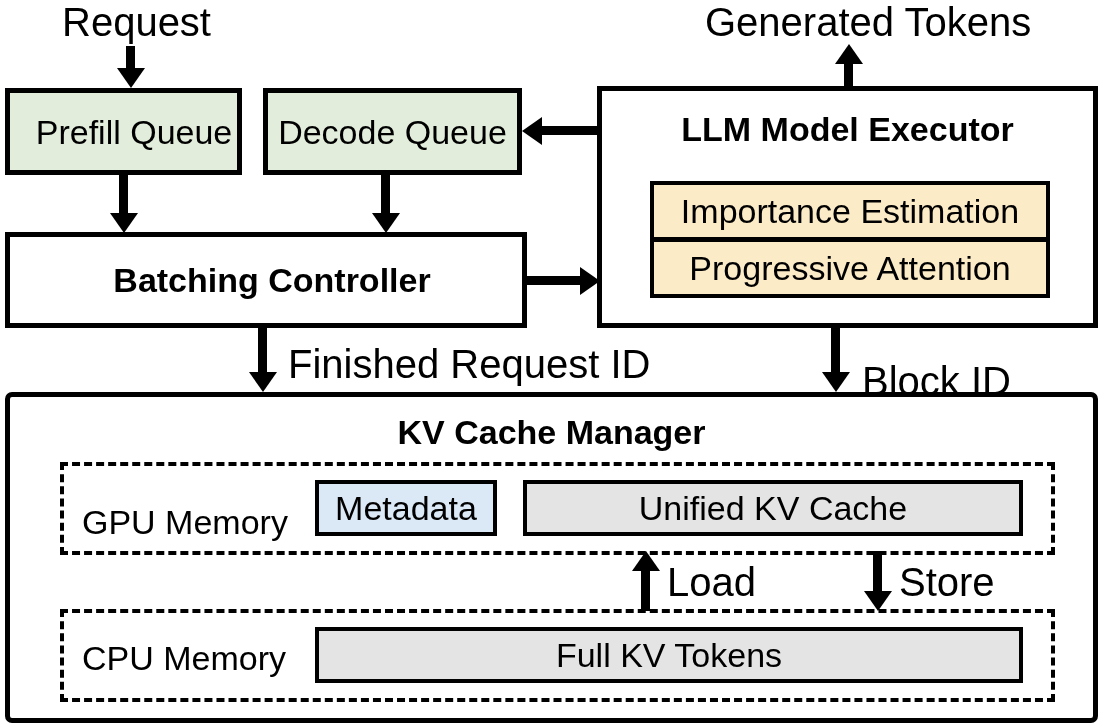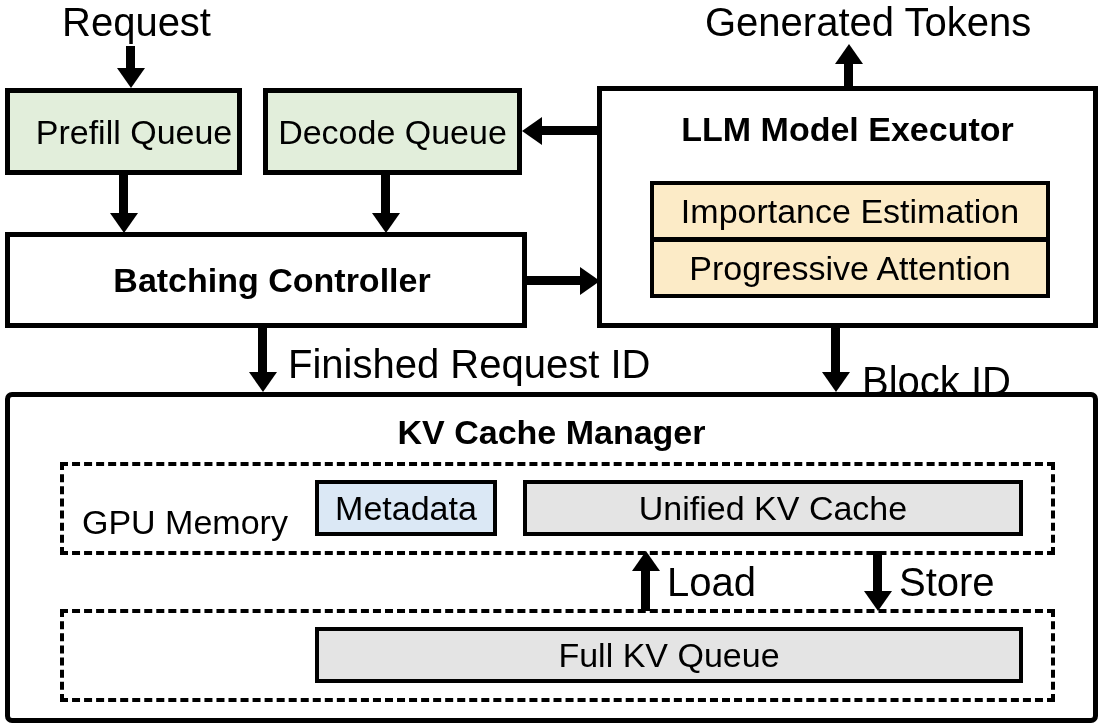--- a/index.html
+++ b/index.html
@@ -198,19 +198,20 @@
     </div>
     <div class="lbl free-text" style="left:657px; top:165px;">Load</div>
 
     <div class="arrow-v" style="left:854px; top:154px; width:28px; height:60px;">
       <div class="shaft-v" style="left:9px; top:0px; height:44px;"></div>
       <div class="head-down" style="left:0px; top:40px;"></div>
     </div>
     <div class="lbl free-text" style="left:889px; top:165px;">Store</div>
 
     <div class="dashed-region" style="left:50px; top:212px; width:995px; height:93px;"></div>
+    <div class="mem-label" style="left:72px; top:244px;">CPU Memory</div>
     <div class="box box-thin" style="left:305px; top:230px; width:708px; height:56px; background:#e4e4e4;">
-      <span class="box-text">Full KV Queue</span>
+      <span class="box-text">Full KV Tokens</span>
     </div>
 
   </div>
 
 </div>
 
 </body></html>

